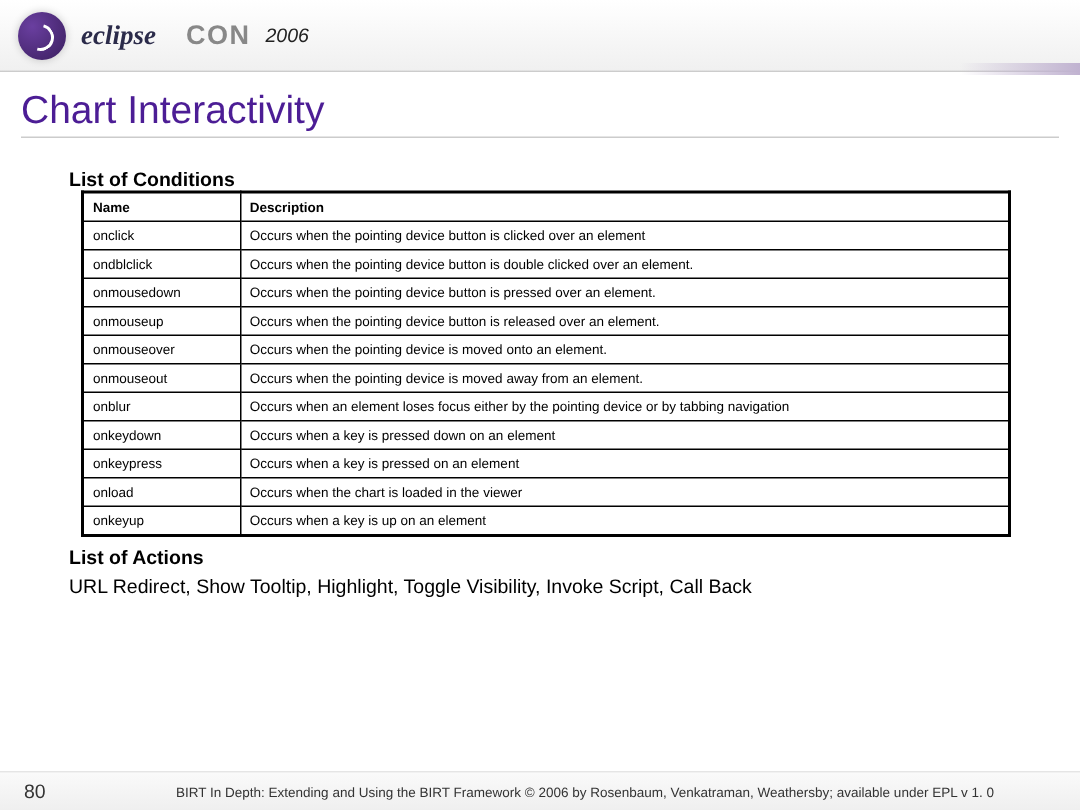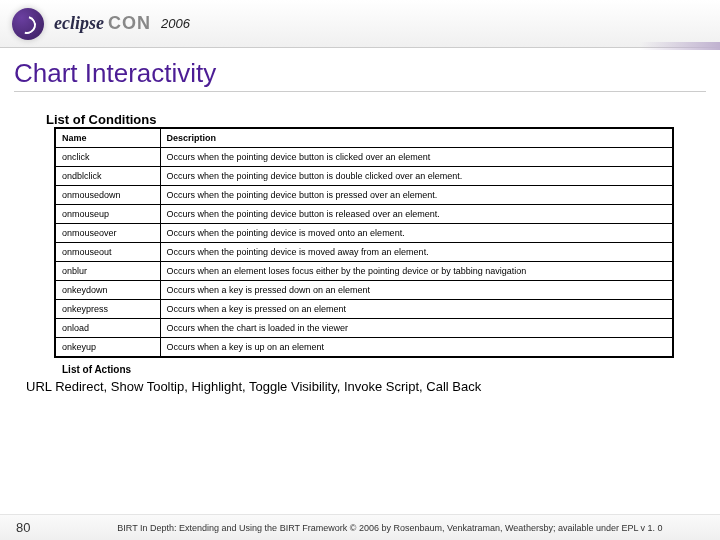--- a/index.html
+++ b/index.html
@@ -31,21 +31,21 @@
     content: "";
     position: absolute;
     top: 8px; left: 6px;
     width: 14px; height: 14px;
     border: 2px solid #fff;
     border-top-color: transparent;
     border-left-color: transparent;
     border-radius: 50%;
     transform: rotate(-30deg);
   }
-  .logo-text { display: flex; align-items: center; gap: 4px; }
+  .logo-text { display: flex; align-items: center; gap: 20px; }
   .logo-eclipse { font-family: Georgia, serif; font-style: italic; font-weight: bold; color: #2b2b4a; font-size: 18px; }
   .logo-con { font-weight: bold; color: #888; font-size: 18px; letter-spacing: 1px; }
   .header-year { color: #222; font-size: 13px; font-style: italic; }
   .corner {
     position: absolute;
     top: 42px; right: 0;
     width: 80px; height: 8px;
     background: linear-gradient(90deg, transparent, #c0b2d0);
   }
 
@@ -62,22 +62,22 @@
   }
   table.cond th, table.cond td {
     border: 0.5px solid #000;
     padding: 4px 6px;
     text-align: left;
     vertical-align: middle;
   }
   table.cond th { font-weight: bold; }
   table.cond td:first-child, table.cond th:first-child { width: 105px; }
 
-  .actions-heading { font-size: 10px; font-weight: bold; margin: 6px 0 4px 48px; }
-  .actions-list { font-size: 13px; margin-left: 12px; }
+  .actions-heading { font-size: 13px; font-weight: bold; margin: 6px 0 4px 32px; }
+  .actions-list { font-size: 13px; margin-left: 32px; }
 
   .footer {
     position: absolute;
     left: 0; right: 0; bottom: 0;
     height: 26px;
     border-top: 1px solid #e5e5e5;
     background: linear-gradient(#fafafa, #efefef);
     display: flex;
     align-items: center;
     padding: 0 16px;

